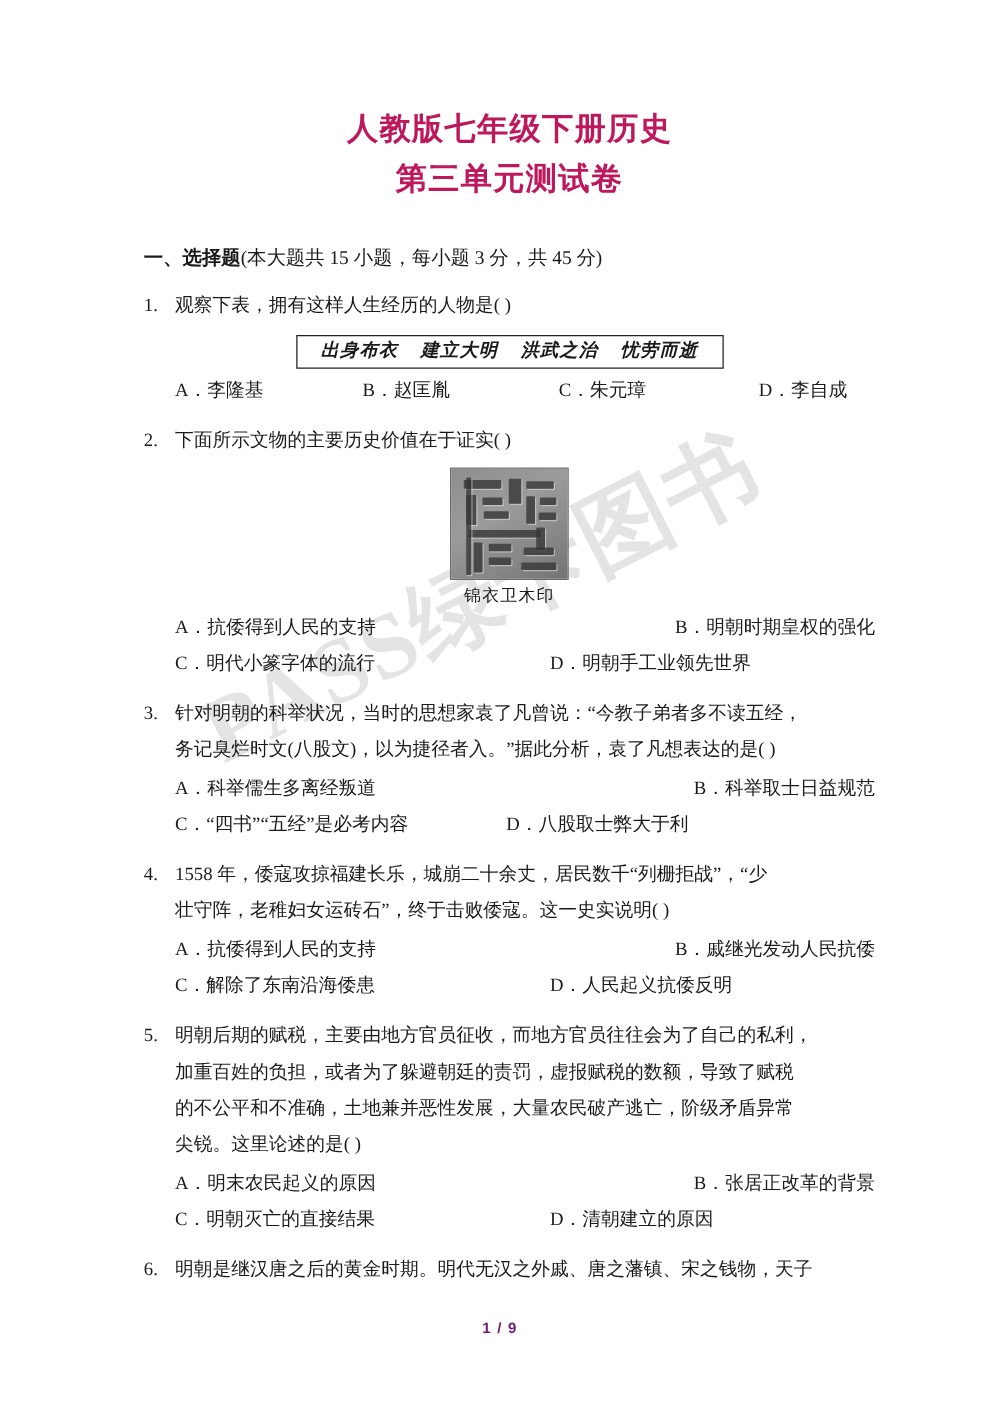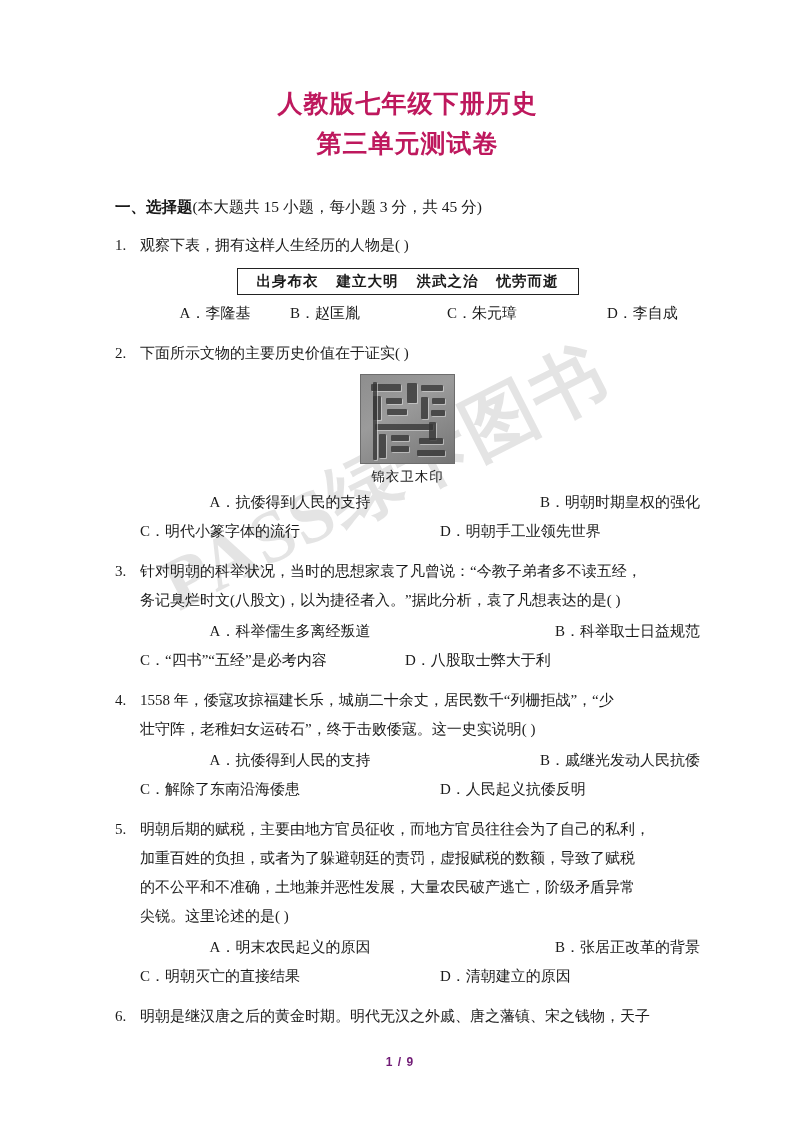--- a/index.html
+++ b/index.html
@@ -103,37 +103,38 @@
     font-size: 15px;
     line-height: 29px;
     padding-left: 25px;
   }
   .opt-row {
     display: flex;
   }
   .opt {
     display: block;
   }
-  .opt-a { flex: 0 0 300px; text-align: center; }
+  .opt-a { flex: 0 0 300px; }
   .opt-b { flex: 1 1 auto; text-align: right; }
   .opt-c { flex: 0 0 300px; }
   .opt-d { flex: 1 1 auto; }
 
   
   .table-box {
     margin: 8px 0 4px 0;
     display: flex;
     justify-content: center;
   }
   .table-box-inner {
     border: 1px solid #222;
     padding: 2px 10px 3px 10px;
     font-family: "Liberation Serif", "DejaVu Serif", serif;
     font-size: 14.5px;
     line-height: 20px;
+    font-style: italic;
     font-weight: 600;
     letter-spacing: 1px;
     white-space: nowrap;
   }
   .table-cell { padding: 0 9px; }
 
   
   .figure {
     margin: 6px 0 0 0;
     display: flex;

